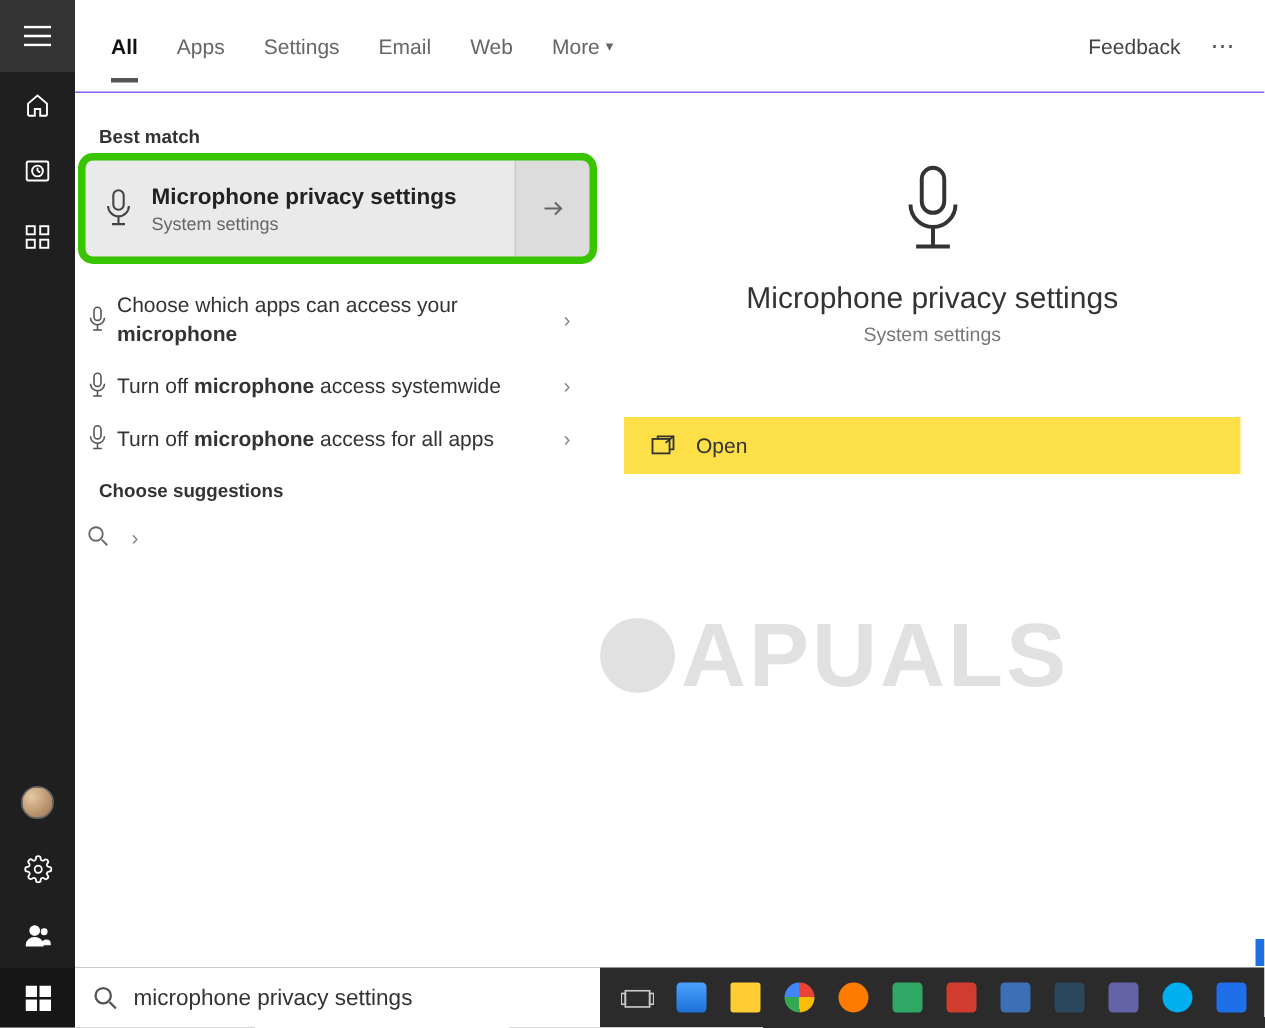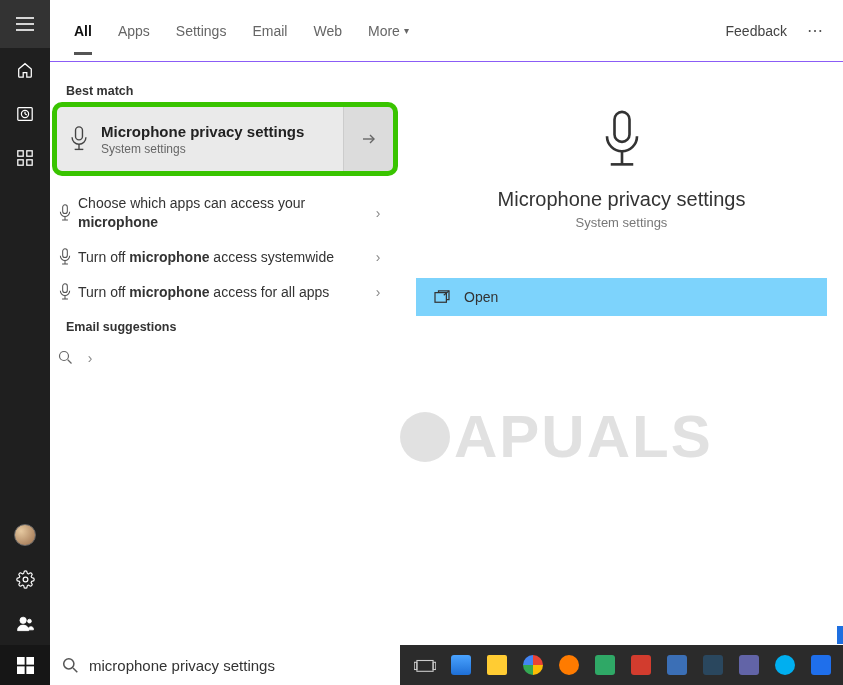--- a/index.html
+++ b/index.html
@@ -50,21 +50,21 @@
   .row .ricon { width:26px; display:flex; justify-content:center; color:#555; flex-shrink:0; }
   .row .rtext { flex:1; font-size:14px; color:#333; line-height:1.35; padding-right:6px; }
   .row .rtext b { font-weight:600; }
   .row .rtext .faded { color:#888; }
   .row .rarrow { width:24px; color:#888; font-size:14px; display:flex; justify-content:center; }
 
   
   .detail-icon { display:flex; justify-content:center; margin-bottom:18px; }
   .detail-title { text-align:center; font-size:20px; color:#333; margin-bottom:4px; }
   .detail-sub { text-align:center; font-size:13px; color:#777; margin-bottom:48px; }
-  .open-btn { margin: 0 16px; height:38px; background:#7dd3fc; display:flex; align-items:center; padding:0 18px; cursor:pointer; font-size:14px; color:#333; }
+  .open-btn { margin: 0 16px; height:38px; background:#fde047; display:flex; align-items:center; padding:0 18px; cursor:pointer; font-size:14px; color:#333; }
   .open-btn .oicon { margin-right:14px; }
 
   
   .watermark { position:absolute; left:0; top:340px; font-size:60px; font-weight:700; color:#d5d5d5; letter-spacing:2px; display:flex; align-items:center; opacity:0.7; pointer-events:none;}
   .watermark .logo { width:50px; height:50px; border-radius:50%; background:#d5d5d5; margin-right:4px; position:relative; }
 
   
   .bottombar { position:absolute; left:0; right:0; bottom:0; height:40px; display:flex; background:#2b2b2b; }
   .start { width:50px; height:40px; display:flex; align-items:center; justify-content:center; background:#161616; cursor:pointer; }
   .searchbox { flex:0 0 350px; background:#fff; display:flex; align-items:center; padding:0 12px; }
@@ -223,21 +223,21 @@
                   <path d="M4 13a8 8 0 0 0 16 0"></path>
                   <line x1="12" y1="21" x2="12" y2="27"></line>
                   <line x1="7" y1="27" x2="17" y2="27"></line>
                 </svg>
               </div>
               <div class="rtext">Turn off <b>microphone</b> access for all apps</div>
               <div class="rarrow">›</div>
             </div>
           </div>
 
-        <div class="section-header">Email suggestions</div>
+        <div class="section-header">Choose suggestions</div>
 
         <div class="row">
           <div class="ricon">
             <svg width="15" height="15" viewBox="0 0 20 20" fill="none" stroke="#666" stroke-width="1.6">
                 <circle cx="8" cy="8" r="6"></circle>
                 <line x1="13" y1="13" x2="18" y2="18"></line>
               </svg>
           </div>
           <div class="rarrow">›</div>
         </div>

